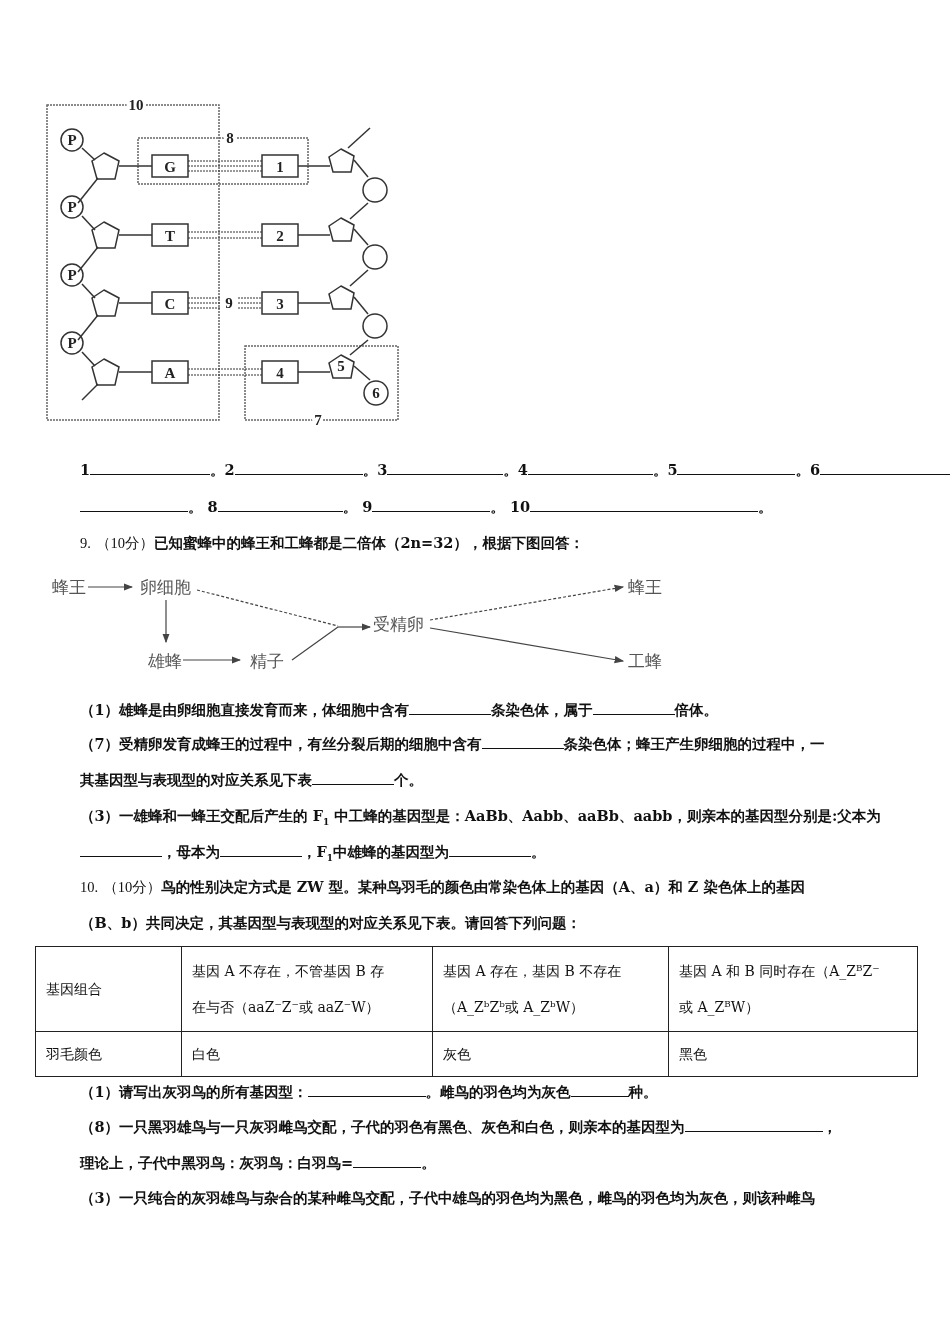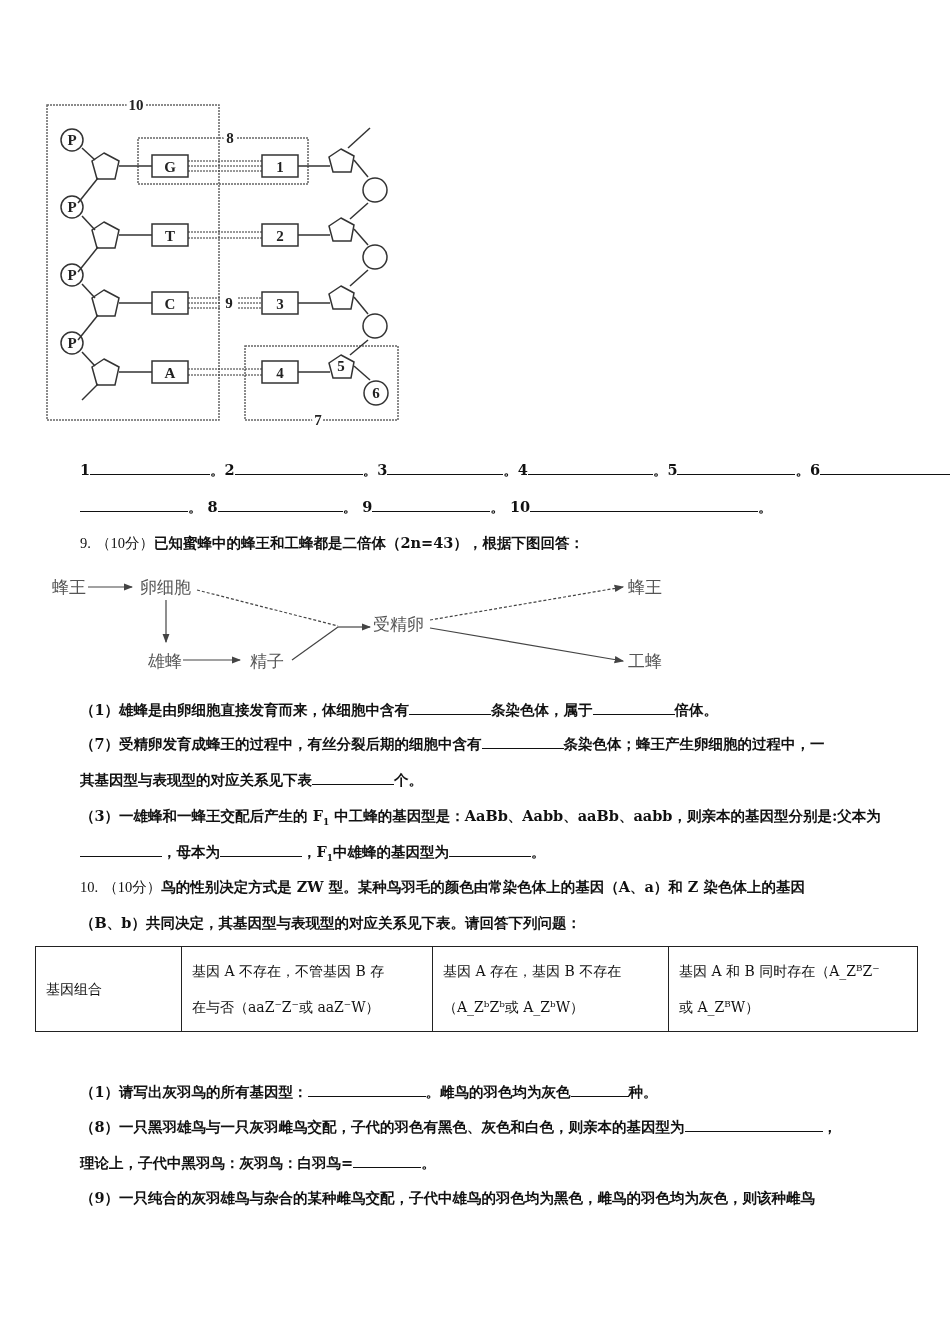--- a/index.html
+++ b/index.html
@@ -118,21 +118,21 @@
 </svg>
 
 <div class="line" style="top:460px">
   <span>1</span><span class="blank" style="width:120px"></span><span>。</span><span>2</span><span class="blank" style="width:128px"></span><span>。</span><span>3</span><span class="blank" style="width:116px"></span><span>。</span><span>4</span><span class="blank" style="width:125px"></span><span>。</span><span>5</span><span class="blank" style="width:118px"></span><span>。</span><span>6</span><span class="blank" style="width:130px"></span><span>。</span><span>7</span><span class="blank" style="width:10px"></span>
 </div>
 <div class="line" style="top:497px">
   <span class="blank" style="width:108px"></span><span>。</span> <span>8</span><span class="blank" style="width:125px"></span><span>。</span> <span>9</span><span class="blank" style="width:118px"></span><span>。</span> <span>10</span><span class="blank" style="width:228px"></span><span>。</span>
 </div>
 
 <div class="line" style="top:533px">
-  <span class="num">9.</span> <span class="num">（10分）</span><span>已知蜜蜂中的蜂王和工蜂都是二倍体（2n=43），根据下图回答：</span>
+  <span class="num">9.</span> <span class="num">（10分）</span><span>已知蜜蜂中的蜂王和工蜂都是二倍体（2n=32），根据下图回答：</span>
 </div>
 
 <svg class="abs flow" style="left:40px;top:560px" width="660" height="120" viewBox="0 0 660 120">
   <defs>
     <marker id="ah" markerWidth="8" markerHeight="8" refX="7" refY="4" orient="auto">
         <path d="M0,1 L8,4 L0,7 z" fill="#444"></path>
       </marker>
   </defs>
   <text x="12" y="33">蜂王</text>
   <text x="100" y="33">卵细胞</text>
@@ -177,27 +177,33 @@
 </div>
 
 <table class="gt">
   <tbody>
       <tr>
     <td style="width:125px">基因组合</td>
     <td style="width:230px"><span>基因 A 不存在，不管基因 B 存</span><br><span>在与否（aaZ⁻Z⁻或 aaZ⁻W）</span></td>
     <td style="width:215px"><span>基因 A 存在，基因 B 不存在</span><br><span>（A_ZᵇZᵇ或 A_ZᵇW）</span></td>
     <td><span>基因 A 和 B 同时存在（A_ZᴮZ⁻</span><br><span>或 A_ZᴮW）</span></td>
   </tr>
+  <tr>
+    <td style="line-height:32px">羽毛颜色</td>
+    <td style="line-height:32px">白色</td>
+    <td style="line-height:32px">灰色</td>
+    <td style="line-height:32px">黑色</td>
+  </tr>
 </tbody>
   </table>
 
 <div class="line" style="top:1082px">
   <span>（1）请写出灰羽鸟的所有基因型：</span><span class="blank" style="width:118px"></span><span>。雌鸟的羽色均为灰色</span><span class="blank" style="width:58px"></span><span>种。</span>
 </div>
 <div class="line" style="top:1117px">
   <span>（8）一只黑羽雄鸟与一只灰羽雌鸟交配，子代的羽色有黑色、灰色和白色，则亲本的基因型为</span><span class="blank" style="width:138px"></span><span>，</span>
 </div>
 <div class="line" style="top:1153px">
   <span>理论上，子代中黑羽鸟：灰羽鸟：白羽鸟=</span><span class="blank" style="width:68px"></span><span>。</span>
 </div>
 <div class="line" style="top:1188px">
-  <span>（9）一只纯合的灰羽雄鸟与杂合的某种雌鸟交配，子代中雄鸟的羽色均为黑色，雌鸟的羽色均为灰色，则该种雌鸟</span>
+  <span>（3）一只纯合的灰羽雄鸟与杂合的某种雌鸟交配，子代中雄鸟的羽色均为黑色，雌鸟的羽色均为灰色，则该种雌鸟</span>
 </div>
 
 </body></html>

